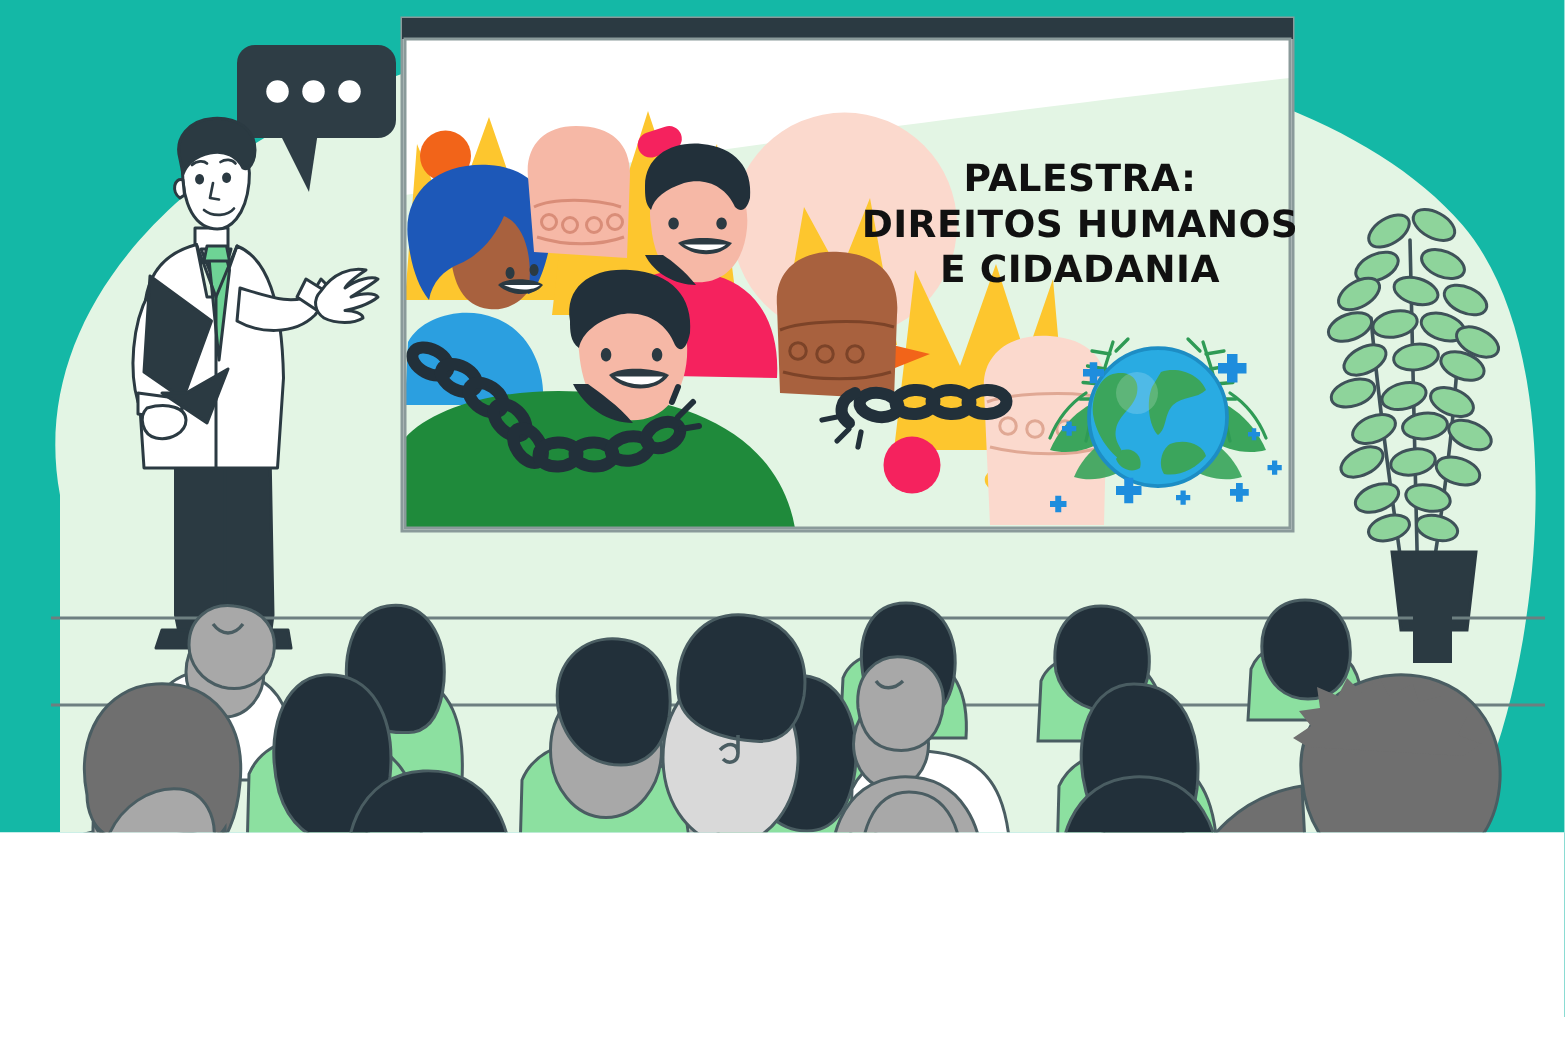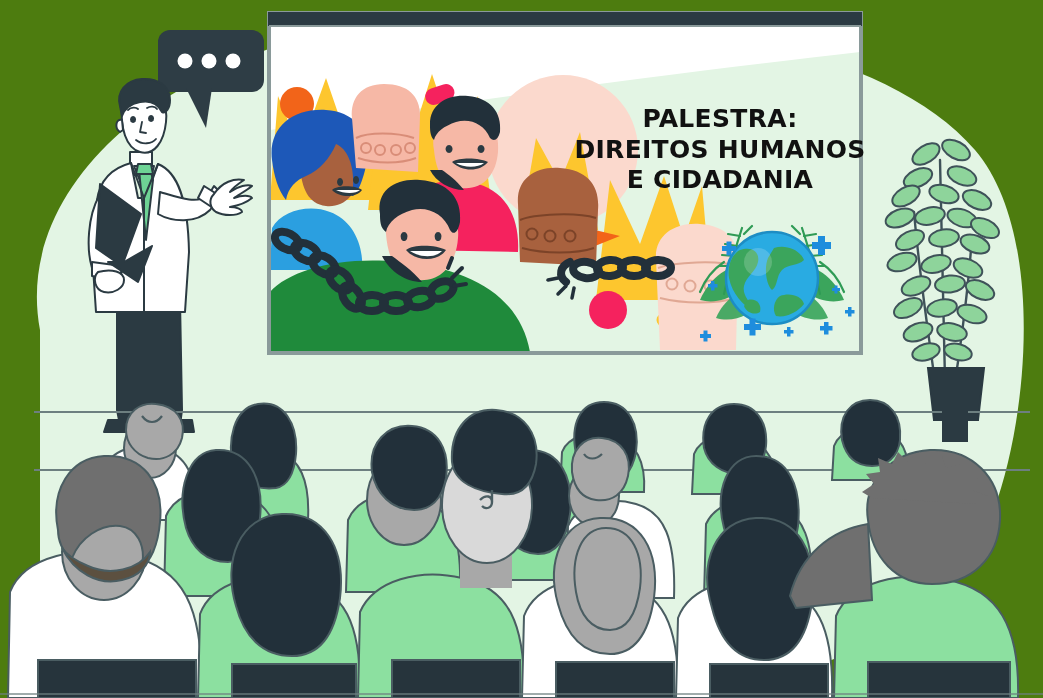--- a/index.html
+++ b/index.html
@@ -1,17 +1,17 @@
 <!DOCTYPE html>
 <html><head>
 <meta charset="utf-8">
 <style>
   html,body{margin:0;padding:0;background:#ffffff;}
   body{font-family:"Liberation Sans",sans-serif;}
-  #stage{position:relative;width:1043px;height:698px;overflow:hidden;background:#4d7c0f;}
+  #stage{position:relative;width:1043px;height:555px;overflow:hidden;background:#14b8a6;}
   #stage svg{position:absolute;left:0;top:0;}
   .poster-title{
     position:absolute;
     left:560px; top:104px; width:320px;
     text-align:center;
     font-family:"DejaVu Sans","Liberation Sans",sans-serif;
     font-weight:bold;
     font-size:25px;
     line-height:1.22;
     color:#111111;

